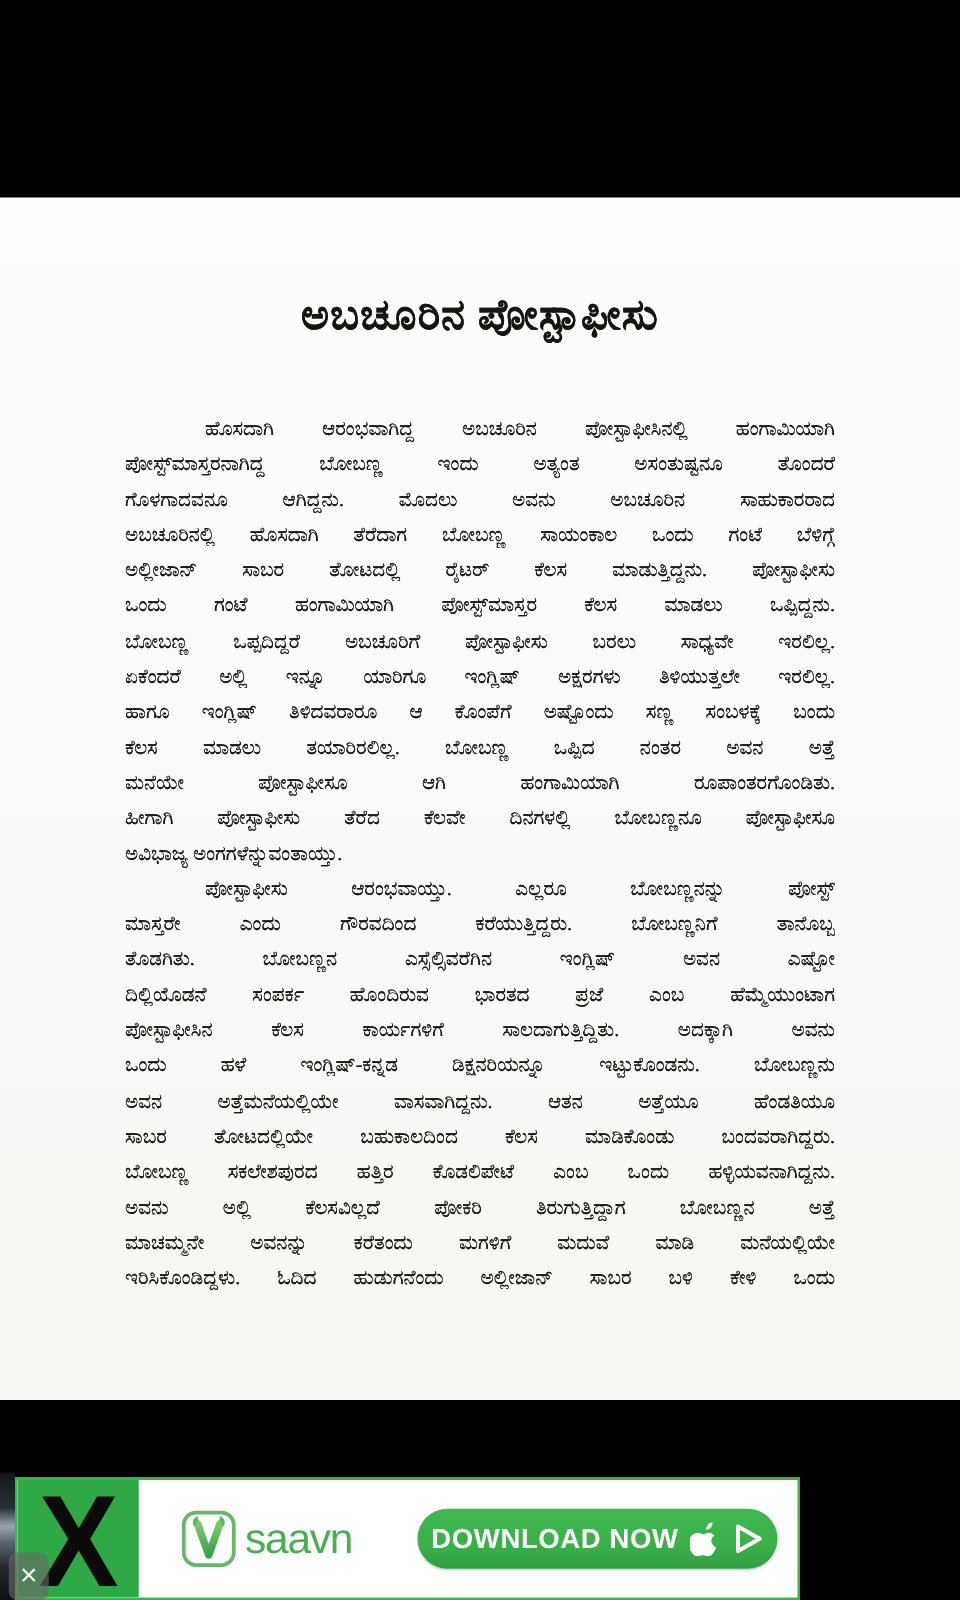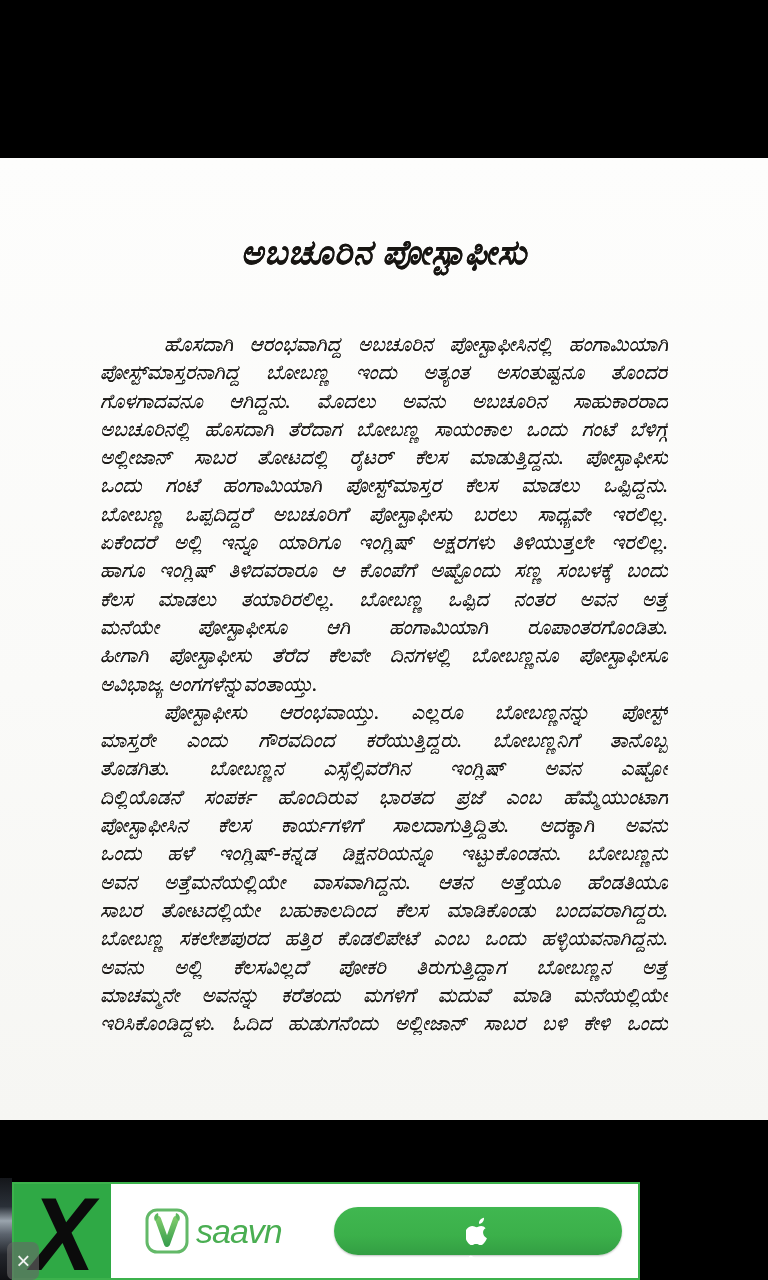--- a/index.html
+++ b/index.html
@@ -1,36 +1,36 @@
 <!DOCTYPE html>
 <html style="--banner-green: #3cb24c; --album-green: #2fa945; --brand-green: #4aae52; --pill-green: #3bb04a;"><head>
 <meta charset="utf-8">
 <style>
   html,body{margin:0;padding:0;}
   body{
     width:768px;height:1280px;background:#000;overflow:hidden;position:relative;
     font-family:"Liberation Sans",sans-serif;
   }
-  .screen{position:absolute;inset:0;width:768px;height:1280px;background:#000;font-style:italic;}
+  .screen{position:absolute;inset:0;width:768px;height:1280px;background:#000;}
 
   
   .page{
     position:absolute;left:0;top:158px;width:768px;height:962px;
     background:linear-gradient(180deg,#fdfdfc 0%,#fafaf8 55%,#f6f6f3 100%);
   }
   .page-title{
     position:absolute;left:0;top:76px;width:100%;margin:0;
     text-align:center;font-family:"Liberation Serif",serif;
     font-size:34px;font-weight:700;color:#171512;letter-spacing:1px;
     text-shadow:0 0 .5px #171512;
   }
   .text-block{
     position:absolute;left:100px;top:172px;width:568px;
     font-family:"Liberation Serif",serif;color:#1d1b18;
-    font-size:20px;text-shadow:0 0 .4px #1d1b18;
+    font-size:16px;text-shadow:0 0 .4px #1d1b18;
   }
   .para{margin:0;}
   .line{
     height:28.3px;line-height:28.3px;overflow:hidden;
     text-align:justify;text-align-last:justify;white-space:normal;
   }
   .line.first{text-indent:64px;}
   .line.lastshort{text-align-last:left;}
 
   
@@ -55,21 +55,21 @@
   .banner-main{flex:1;display:flex;align-items:center;padding-left:34px;}
   .saavn-logo{display:flex;align-items:center;}
   .saavn-word{
     font-size:34px;color:var(--brand-green,#4aae52);font-weight:500;
     letter-spacing:-1px;margin-left:7px;line-height:1;
   }
   .cta-pill{
     margin-left:auto;margin-right:16px;width:288px;height:48px;border-radius:29px;
     background:linear-gradient(180deg,#40b750 0%,var(--pill-green,#3bb04a) 60%,#339e43 100%);
     display:flex;align-items:center;justify-content:center;gap:9px;
-    cursor:pointer;box-shadow:0 1px 2px rgba(0,0,0,.25);flex-direction:column;
+    cursor:pointer;box-shadow:0 1px 2px rgba(0,0,0,.25);
   }
   .cta-text{
     color:#fff;font-weight:700;font-size:22px;letter-spacing:.5px;white-space:nowrap;
   }
   .close-btn{
     position:absolute;left:7px;top:1242px;width:32px;height:38px;border-radius:7px;
     background:rgba(104,104,104,.62);display:flex;align-items:center;justify-content:center;
     cursor:pointer;
   }
   .close-x{color:#f2f2f2;font-size:24px;line-height:1;font-weight:400;}

